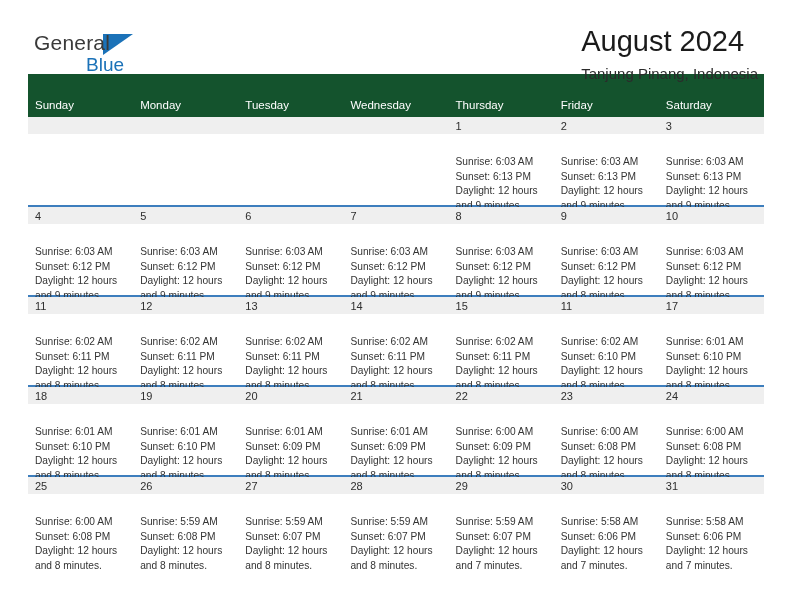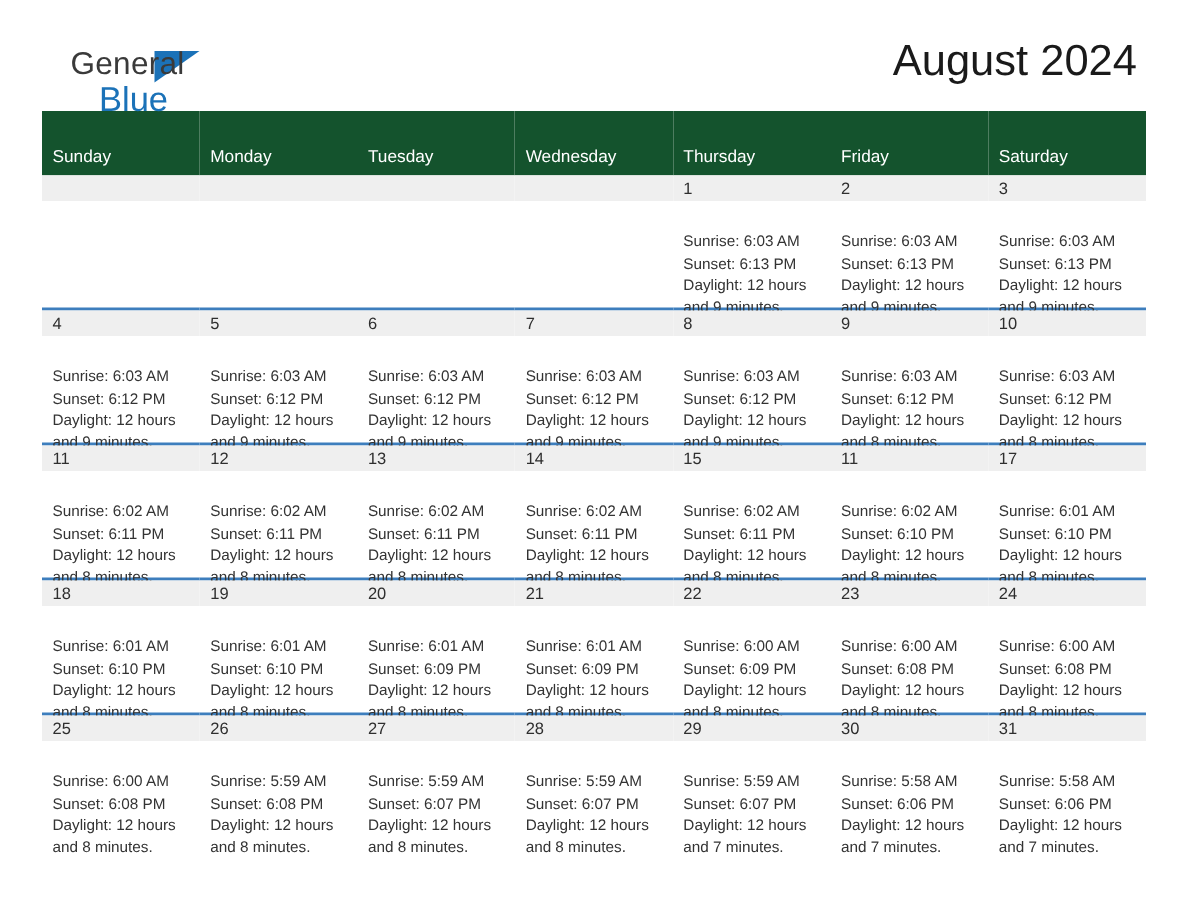--- a/index.html
+++ b/index.html
@@ -38,37 +38,36 @@
     display: block;
     font-size: 21px;
     color: #3a3a3a;
     letter-spacing: .2px;
     position: relative;
     height: 22px;
   }
   .brand-general {
     position: relative;
     z-index: 1;
-    margin-left: 13px;
   }
   .brand-triangle {
     position: absolute;
     left: 69px;
     top: 2px;
     width: 0;
     height: 0;
     border-left: 30px solid #1b72b8;
     border-bottom: 21px solid transparent;
   }
   .brand-bottom {
     display: block;
-    font-size: 23px;
+    font-size: 19px;
     color: #1b72b8;
     margin-top: 1px;
-    margin-left: 32px;
+    margin-left: 52px;
   }
   .title-block {
     position: absolute;
     right: 6px;
     top: 24px;
     text-align: left;
   }
   .cal-title {
     font-size: 29px;
     color: #1a1a1a;
@@ -147,20 +146,21 @@
     <div class="brand">
       <span class="brand-top">
         <span class="brand-general">General</span>
         <span class="brand-triangle"></span>
       </span>
       <span class="brand-bottom">Blue</span>
     </div>
 
     <div class="title-block">
       <h1 class="cal-title">August 2024</h1>
+      <h2 class="cal-subtitle">Tanjung Pinang, Indonesia</h2>
     </div>
   </div>
 
   <table class="calendar">
     <thead>
       <tr>
         <th>Sunday</th>
         <th>Monday</th>
         <th>Tuesday</th>
         <th>Wednesday</th>

